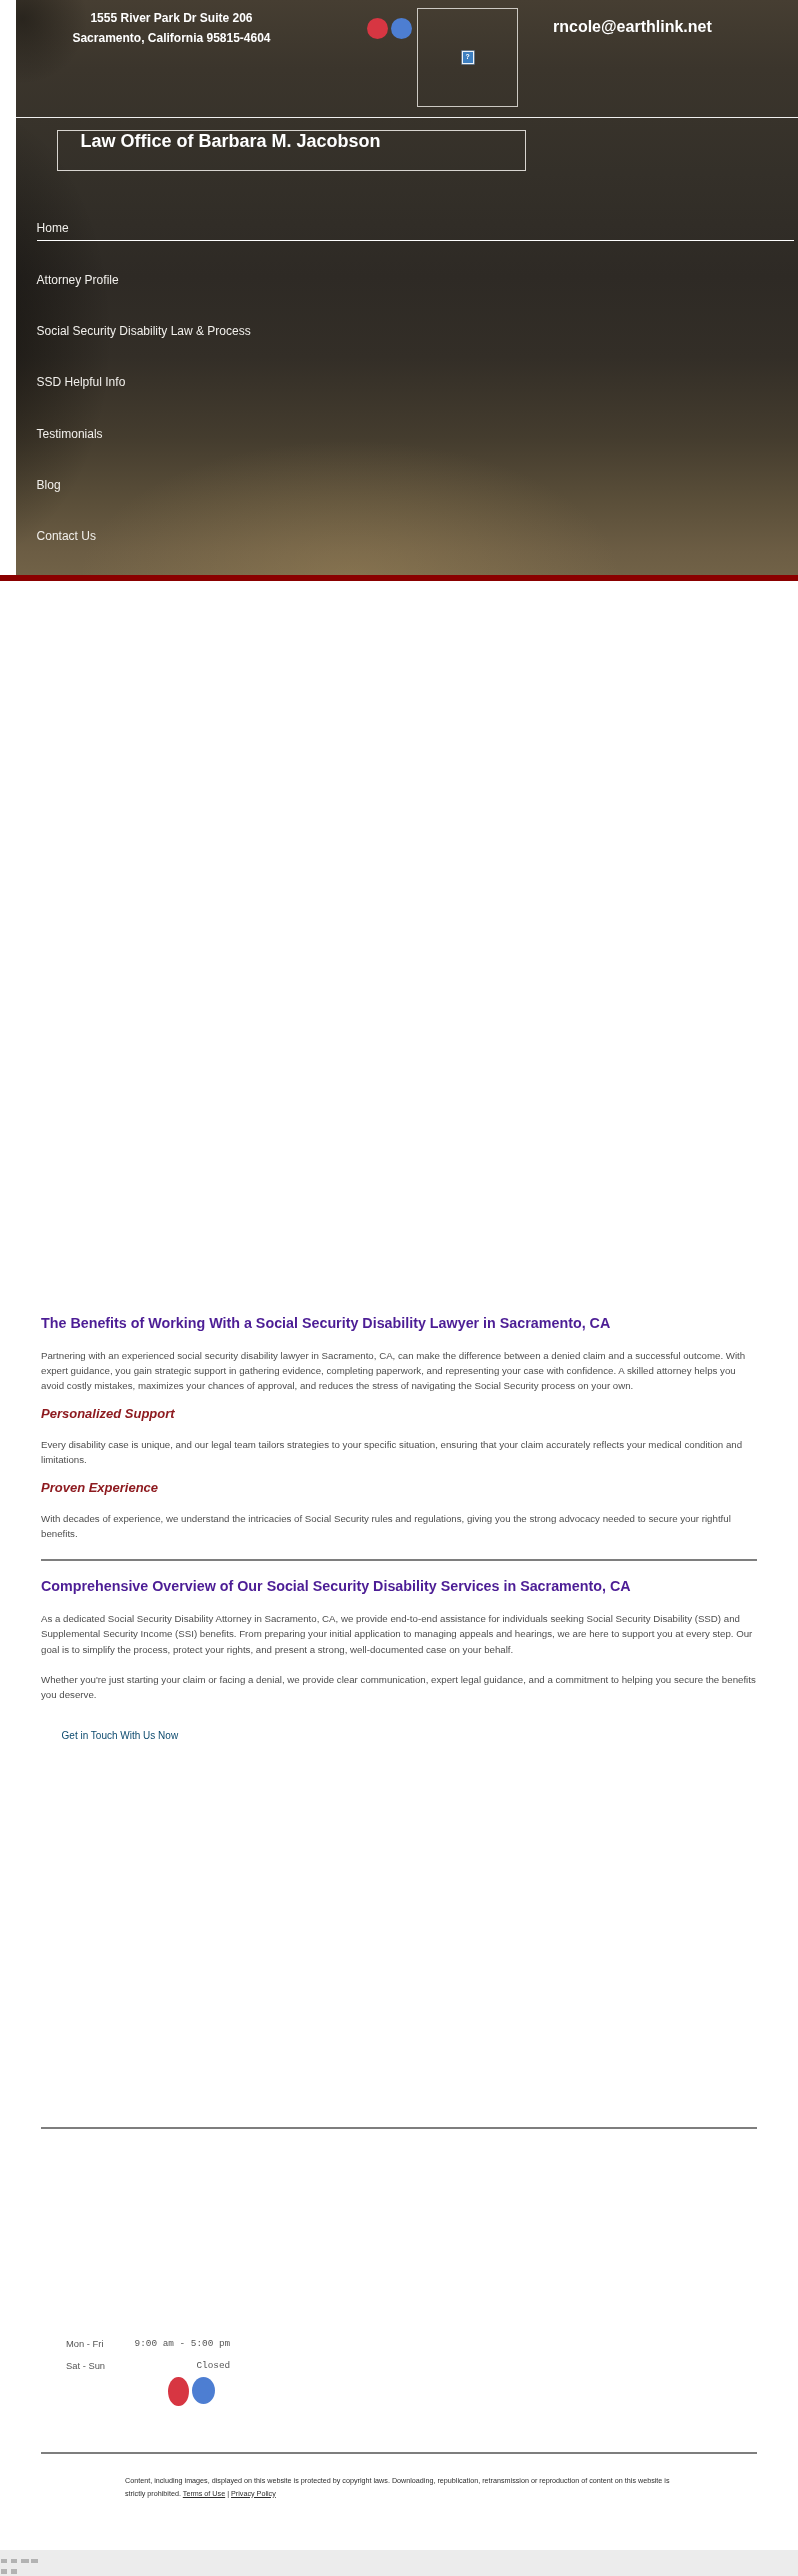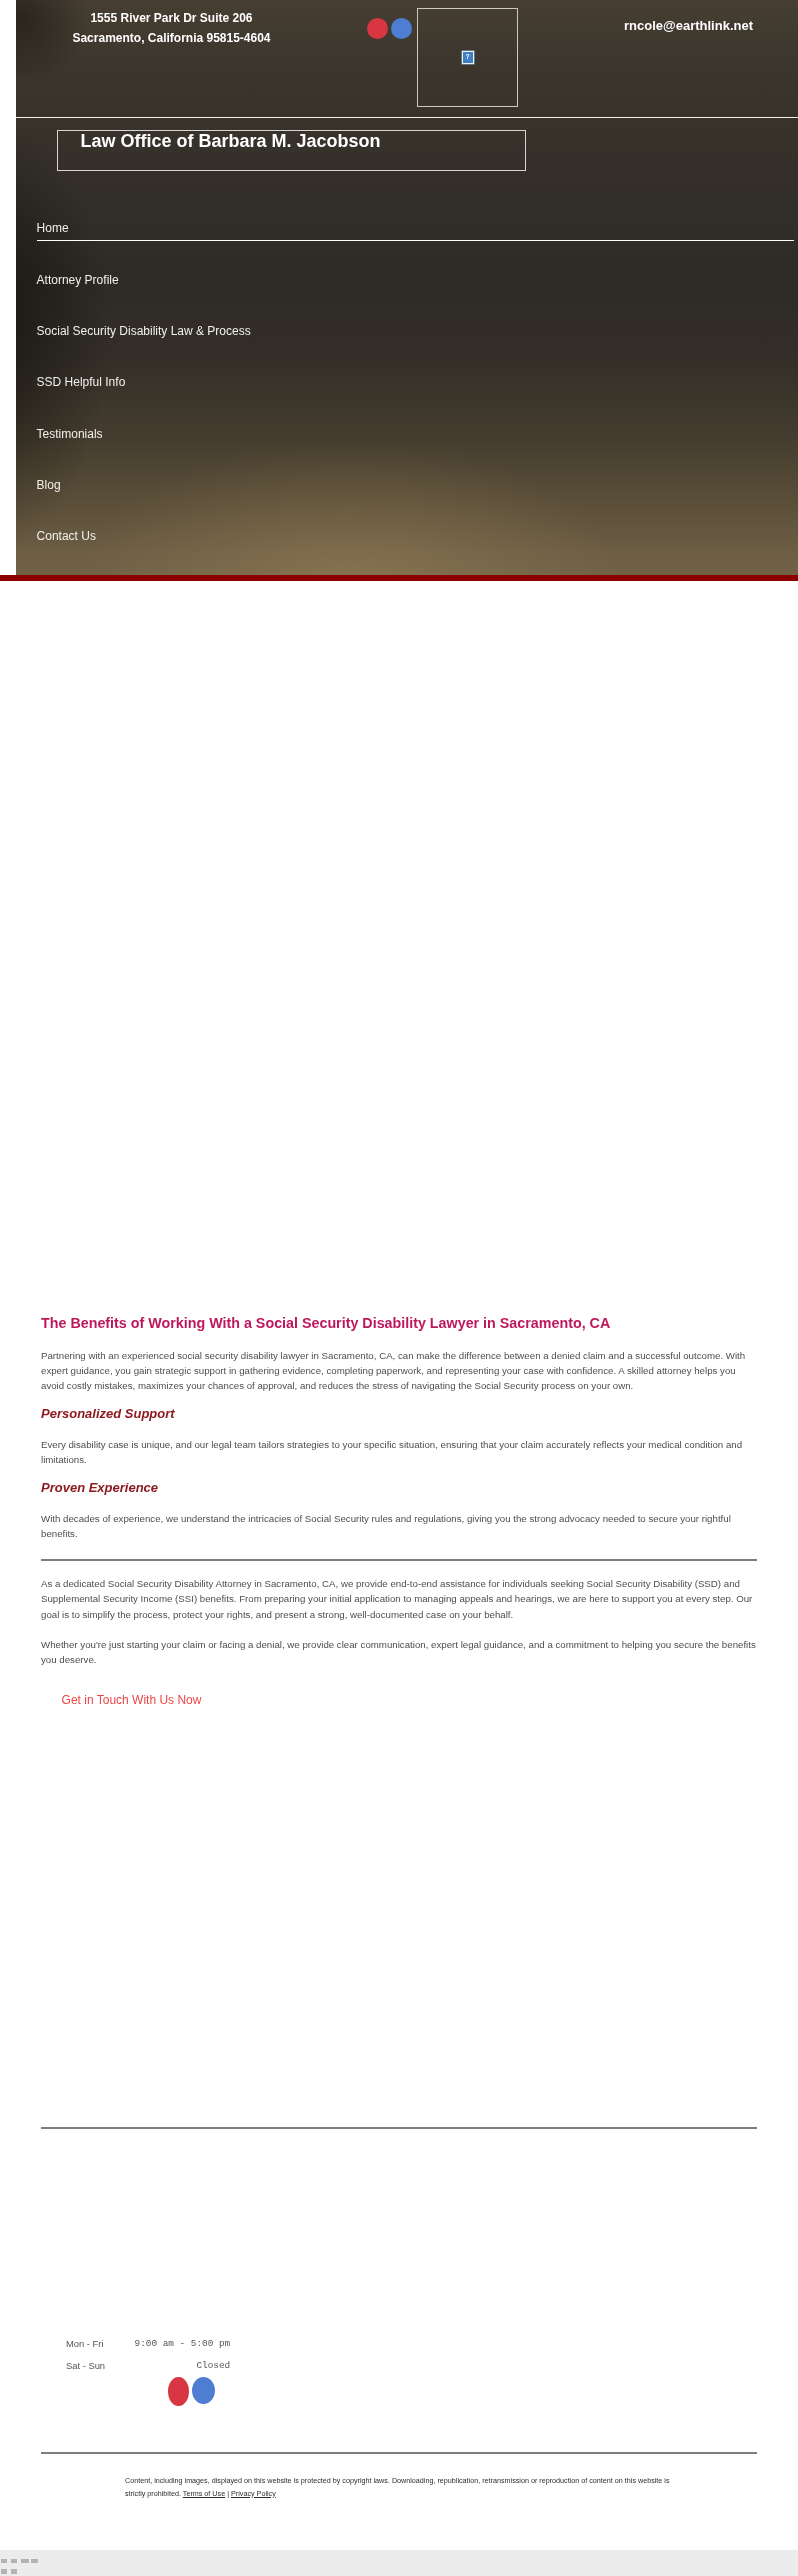--- a/index.html
+++ b/index.html
@@ -19,42 +19,42 @@
   .address {position:absolute; left:37px; top:7.5px; width:237px; text-align:center;
             color:#ffffff; font-weight:700; font-size:12px; line-height:20.6px;}
   .dot {position:absolute; border-radius:50%;}
   .dot-red  {left:351px; top:17.5px; width:21px; height:21px; background:#d73642;}
   .dot-blue {left:375px; top:17.5px; width:21px; height:21px; background:#4d7ed2;}
   .logo-box {position:absolute; left:401px; top:8px; width:99px; height:97px;
              border:1.2px solid #ccc9c3; display:flex; align-items:center; justify-content:center;}
   .broken-img {width:10px; height:10.6px; background:#3d7fc1; border:1.2px solid #eef3f9;
                box-shadow:0 0 0 0.6px #7d9cbe; color:#fff; font-size:6.9px; line-height:10px;
                text-align:center; font-weight:700;}
-  .email {position:absolute; left:537px; top:17.5px; width:200px; text-align:right;
-          color:#ffffff; font-weight:700; font-size:13px;}
+  .email {position:absolute; left:537px; top:17.5px; width:200px; text-align:left;
+          color:#ffffff; font-weight:700; font-size:16px;}
   .header-rule {position:absolute; top:117px; left:0; width:799px; height:1.2px;
                 background:rgba(255,255,255,0.92);}
   .title-box {position:absolute; left:41px; top:130px; width:444px; height:39px;
               border:1.2px solid #d8d5d0; display:flex; padding-left:22.5px;
               color:#ffffff; font-size:18px; font-weight:700; white-space:nowrap;}
   .nav-item {position:absolute; left:20.6px; color:#f2f0ec; font-size:12px;
              text-decoration:none; cursor:pointer; line-height:12.5px;}
   .nav-underline {position:absolute; left:20.6px; top:240px; width:757px; height:1.2px; background:#ffffff;}
   .red-bar {position:absolute; top:575px; left:0; width:799px; height:6.2px; background:#8a0000;}
 
   
   .content {position:absolute; top:1315px; left:41px; width:716px;
             color:#4e4e4e; font-size:9.7px; line-height:15.3px;}
-  .content h2 {font-size:14.3px; color:#be185d; margin:0; line-height:17.5px; font-weight:700;}
+  .content h2 {font-size:14.3px; color:#4c1d95; margin:0; line-height:17.5px; font-weight:700;}
   .content h2.second {margin-top:17.5px;}
   .content p {margin:15px 0 0 0;}
   .content h3.red-heading {color:#8e1b20; font-style:italic; font-size:13px; font-weight:700;
                            margin:12.5px 0 0 0; line-height:16px;}
   .rule-gray {border:none; height:1.9px; background:#7e7e7e; margin:17.5px 0 0 0;}
-  .cta {display:inline-block; margin:26px 0 0 20.6px; font-size:12px; color:#ef4444;
+  .cta {display:inline-block; margin:26px 0 0 20.6px; font-size:10px; color:#0c4a6e;
         text-decoration:none; cursor:pointer;}
 
   .divider-abs {position:absolute; left:41px; width:716px; height:1.9px; background:#7e7e7e;}
   .divider-mid {top:2127px;}
   .divider-bottom {top:2452px;}
 
   
   .hours {position:absolute; top:2332px; left:66px; font-size:9.4px; color:#555555;}
   .hours-row {display:flex; height:22px; align-items:center;}
   .hours-days {width:46px;}
@@ -121,20 +121,21 @@
     <p>Partnering with an experienced social security disability lawyer in Sacramento, CA, can make the difference between a denied claim and a successful outcome. With expert guidance, you gain strategic support in gathering evidence, completing paperwork, and representing your case with confidence. A skilled attorney helps you avoid costly mistakes, maximizes your chances of approval, and reduces the stress of navigating the Social Security process on your own.</p>
 
     <h3 class="red-heading">Personalized Support</h3>
     <p>Every disability case is unique, and our legal team tailors strategies to your specific situation, ensuring that your claim accurately reflects your medical condition and limitations.</p>
 
     <h3 class="red-heading">Proven Experience</h3>
     <p>With decades of experience, we understand the intricacies of Social Security rules and regulations, giving you the strong advocacy needed to secure your rightful benefits.</p>
 
     <hr class="rule-gray">
 
+    <h2 class="second">Comprehensive Overview of Our Social Security Disability Services in Sacramento, CA</h2>
     <p>As a dedicated Social Security Disability Attorney in Sacramento, CA, we provide end-to-end assistance for individuals seeking Social Security Disability (SSD) and Supplemental Security Income (SSI) benefits. From preparing your initial application to managing appeals and hearings, we are here to support you at every step. Our goal is to simplify the process, protect your rights, and present a strong, well-documented case on your behalf.</p>
     <p>Whether you're just starting your claim or facing a denial, we provide clear communication, expert legal guidance, and a commitment to helping you secure the benefits you deserve.</p>
 
     <a class="cta">Get in Touch With Us Now</a>
   </div>
 
   <div class="divider-abs divider-mid"></div>
 
   <div class="hours">
     <div class="hours-row">

